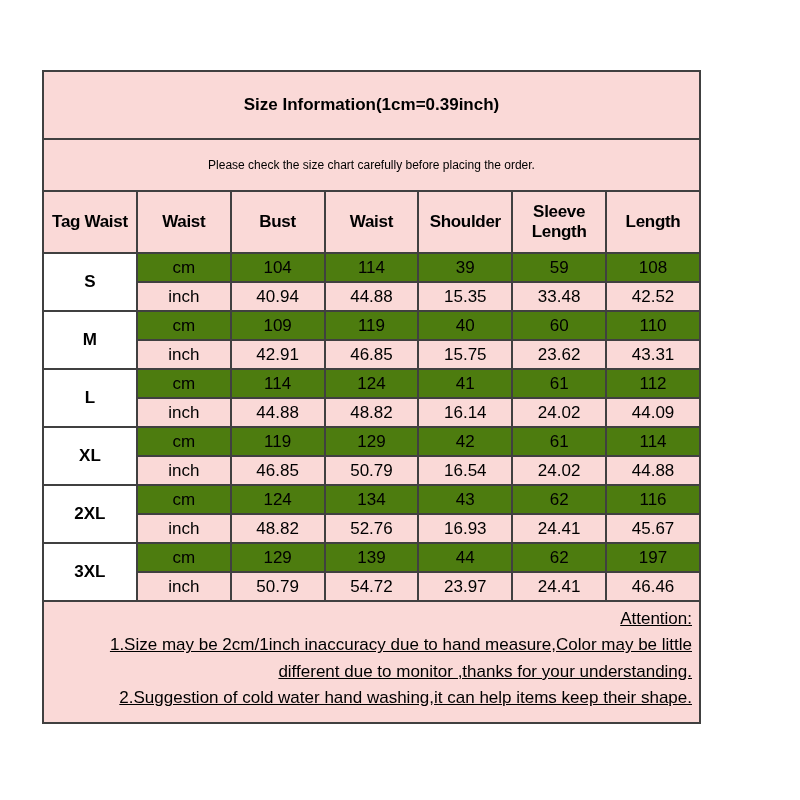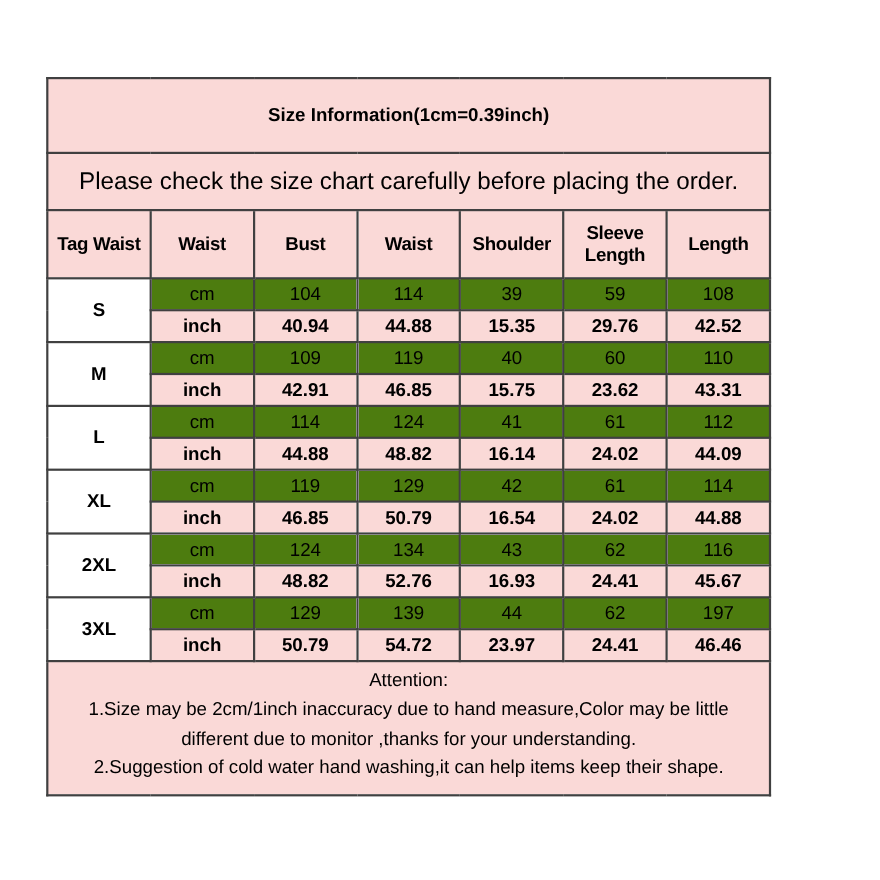--- a/index.html
+++ b/index.html
@@ -32,47 +32,48 @@
     padding: 0;
     overflow: hidden;
   }
   tr.title-row td {
     height: 66px;
     font-weight: bold;
     font-size: 17px;
   }
   tr.subtitle-row td {
     height: 50px;
-    font-size: 22px;
+    font-size: 12px;
   }
   tr.header-row th {
     height: 60px;
     font-weight: bold;
     font-size: 17px;
     letter-spacing: -0.3px;
   }
   tr.data-row td {
     height: 27px;
     font-size: 17px;
   }
   tr.cm-row td { background: #4d7c0f; }
-  tr.inch-row td { background: #fad9d7; font-weight: bold; }
+  tr.inch-row td { background: #fad9d7; }
   td.tag-cell {
     background: #ffffff !important;
     font-weight: bold;
     font-size: 18px;
   }
   tr.attention-row td {
     height: 116px;
     background: #fad9d7;
-    text-align: center;
+    text-align: right;
     vertical-align: top;
     font-size: 17px;
     padding: 4px 7px 0 7px;
     line-height: 1.55;
+    text-decoration: underline;
   }
 </style>
 </head>
 <body>
 
 <div class="chart-wrap">
   <table class="size-chart">
     <tbody>
       <tr class="title-row">
         <td colspan="7">Size Information(1cm=0.39inch)</td>
@@ -98,21 +99,21 @@
           <td class="value-cell">114</td>
           <td class="value-cell">39</td>
           <td class="value-cell">59</td>
           <td class="value-cell">108</td>
         </tr>
         <tr class="data-row inch-row">
           <td class="unit-cell">inch</td>
           <td class="value-cell">40.94</td>
           <td class="value-cell">44.88</td>
           <td class="value-cell">15.35</td>
-          <td class="value-cell">29.76</td>
+          <td class="value-cell">33.48</td>
           <td class="value-cell">42.52</td>
         </tr>
         <tr class="data-row cm-row">
           <td class="tag-cell" rowspan="2">M</td>
           <td class="unit-cell">cm</td>
           <td class="value-cell">109</td>
           <td class="value-cell">119</td>
           <td class="value-cell">40</td>
           <td class="value-cell">60</td>
           <td class="value-cell">110</td>

